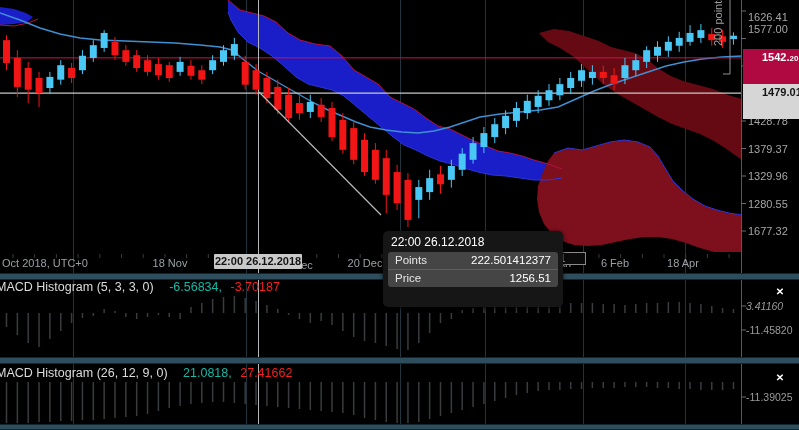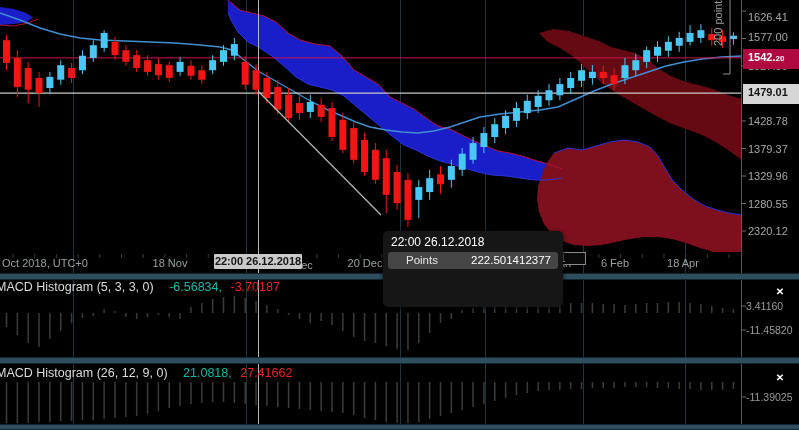--- a/index.html
+++ b/index.html
@@ -3,39 +3,39 @@
 <meta charset="utf-8">
 <style>
   html,body{margin:0;padding:0;background:#000;}
   #stage{position:relative;width:799px;height:430px;background:#000;overflow:hidden;
          font-family:"Liberation Sans",sans-serif;-webkit-font-smoothing:antialiased;}
   #cv{position:absolute;left:0;top:0;z-index:0;}
   .strip{position:absolute;left:0;width:799px;background:#2e4e5e;border-top:1px solid #122630;border-bottom:1px solid #122630;z-index:2;box-sizing:border-box;}
   .plabel{position:absolute;left:748px;width:50px;font-size:11px;color:#a6a6a6;z-index:1;white-space:nowrap;}
   .tlabel{position:absolute;font-size:11px;color:#9aa0a3;z-index:1;white-space:nowrap;transform:translateX(-50%);}
   .tlabel.left{transform:none;}
-  .badge{position:absolute;left:743px;width:56px;height:20px;z-index:5;font-size:11px;line-height:17px;padding-left:5px;box-sizing:border-box;white-space:nowrap;}
+  .badge{position:absolute;left:743px;width:56px;height:35px;z-index:5;font-size:11px;line-height:17px;padding-left:19px;box-sizing:border-box;white-space:nowrap;}
   #price-badge{background:#b00840;color:#fff;font-weight:bold;}
   #price-badge .frac{font-size:8px;}
   #level-badge{background:#d6d6d6;color:#141414;font-weight:bold;}
   #time-badge{position:absolute;left:214px;top:254px;width:88px;height:15px;background:#c9c9c9;color:#141414;
               font-size:11px;font-weight:bold;text-align:center;line-height:15px;z-index:5;border-radius:1px;}
   #hidden-badge{position:absolute;left:556px;top:252px;width:30px;height:13px;background:#0a0a0a;border:1px solid #8a8a8a;
                 z-index:4;color:#c0c0c0;font-size:10px;line-height:12px;padding-left:3px;box-sizing:border-box;}
   .phead{position:absolute;left:-4px;font-size:12.5px;z-index:3;white-space:nowrap;}
   .phead .t{color:#dcdcdc;}
   .phead .g{color:#14b8a6;margin-left:12px;}
   .phead .r{color:#f52020;margin-left:5px;}
   .paxis{position:absolute;left:746px;width:52px;font-size:10.5px;color:#9b9b9b;z-index:1;white-space:nowrap;}
   .close-btn{position:absolute;left:770px;width:20px;height:14px;color:#fff;font-size:10px;font-weight:bold;
              text-align:center;z-index:6;cursor:pointer;line-height:14px;}
   #tooltip{position:absolute;left:383px;top:231px;width:180px;height:76px;background:#161616;border-radius:5px;
            z-index:9;box-shadow:0 1px 4px rgba(0,0,0,.8);}
   #tooltip .title{color:#fff;font-size:12px;padding:4px 0 2px 8px;}
-  #tooltip .rows{position:absolute;left:5px;right:5px;top:21px;background:#454545;border-radius:3px;overflow:hidden;padding-left:11px;}
+  #tooltip .rows{position:absolute;left:5px;right:5px;top:21px;background:#454545;border-radius:3px;overflow:hidden;}
   #tooltip .row{display:flex;justify-content:space-between;height:17px;line-height:17px;padding:0 7px;
                 border-top:1px solid #5e5e5e;font-size:11.5px;}
   #tooltip .row:first-child{border-top:none;}
   #tooltip .row .l{color:#e6e6e6;}
   #tooltip .row .v{color:#fff;}
   #measure-label{position:absolute;left:712px;top:46px;width:62px;height:14px;font-size:11px;color:#a0a0a0;
                  transform:rotate(-90deg);transform-origin:left top;z-index:3;white-space:nowrap;}
 </style>
 </head>
 <body>
@@ -390,27 +390,27 @@
       <line x1="707.4000000000003" y1="254" x2="707.4000000000003" y2="258" stroke="#3a3a3a" stroke-width="1"></line>
       <line x1="729.1000000000004" y1="254" x2="729.1000000000004" y2="258" stroke="#3a3a3a" stroke-width="1"></line>
     </svg>
 
   <div class="strip" style="top:273px;height:7px;"></div>
   <div class="strip" style="top:357px;height:7px;"></div>
   <div class="strip" style="top:424px;height:6px;"></div>
 
   <div id="labels">
       <div class="plabel" style="top: 11px;">1626.41</div>
-      <div class="plabel" style="top: 31px;">1577.00</div>
+      <div class="plabel" style="top: 23px;">1577.00</div>
       <div class="plabel" style="top: 60px;">1527.59</div>
       <div class="plabel" style="top: 115px;">1428.78</div>
       <div class="plabel" style="top: 142.5px;">1379.37</div>
       <div class="plabel" style="top: 170px;">1329.96</div>
       <div class="plabel" style="top: 197.5px;">1280.55</div>
-      <div class="plabel" style="top: 225px;">2320.12</div>
+      <div class="plabel" style="top: 225px;">1677.32</div>
       <div class="tlabel left" style="left: 2px; top: 257px;">Oct 2018, UTC+0</div>
       <div class="tlabel" style="left: 170px; top: 257px;">18 Nov</div>
       <div class="tlabel" style="left: 307px; top: 259px;">ec</div>
       <div class="tlabel" style="left: 365px; top: 257px;">20 Dec</div>
       <div class="tlabel" style="left: 565px; top: 257px;">an</div>
       <div class="tlabel" style="left: 615px; top: 257px;">6 Feb</div>
       <div class="tlabel" style="left: 683px; top: 257px;">18 Apr</div>
     </div>
 
   <div id="price-badge" class="badge" style="top:49px;"><span>1542.</span><span class="frac">20</span></div>
@@ -425,29 +425,33 @@
     <span class="t">MACD Histogram (5, 3, 3, 0)</span>
     <span class="g">-6.56834,</span>
     <span class="r">-3.70187</span>
   </div>
   <div class="phead" style="top:366px;">
     <span class="t">MACD Histogram (26, 12, 9, 0)</span>
     <span class="g">21.0818,</span>
     <span class="r">27.41662</span>
   </div>
 
-  <div class="paxis" style="top:300px;">3.41160</div>
+  <div class="paxis" style="top:300px;font-style:italic;">3.41160</div>
   <div class="paxis" style="top:324px;">-11.45820</div>
   <div class="paxis" style="top:391px;">-11.39025</div>
 
   <div class="close-btn" style="top:285px;">✕</div>
   <div class="close-btn" style="top:371px;">✕</div>
 
   <div id="tooltip">
     <div class="title">22:00 26.12.2018</div>
     <div class="rows">
       <div class="row">
         <span class="l">Points</span>
         <span class="v">222.501412377</span>
       </div>
+      <div class="row">
+        <span class="l">Price</span>
+        <span class="v">1256.51</span>
+      </div>
     </div>
   </div>
 </div>
 
 </body></html>

